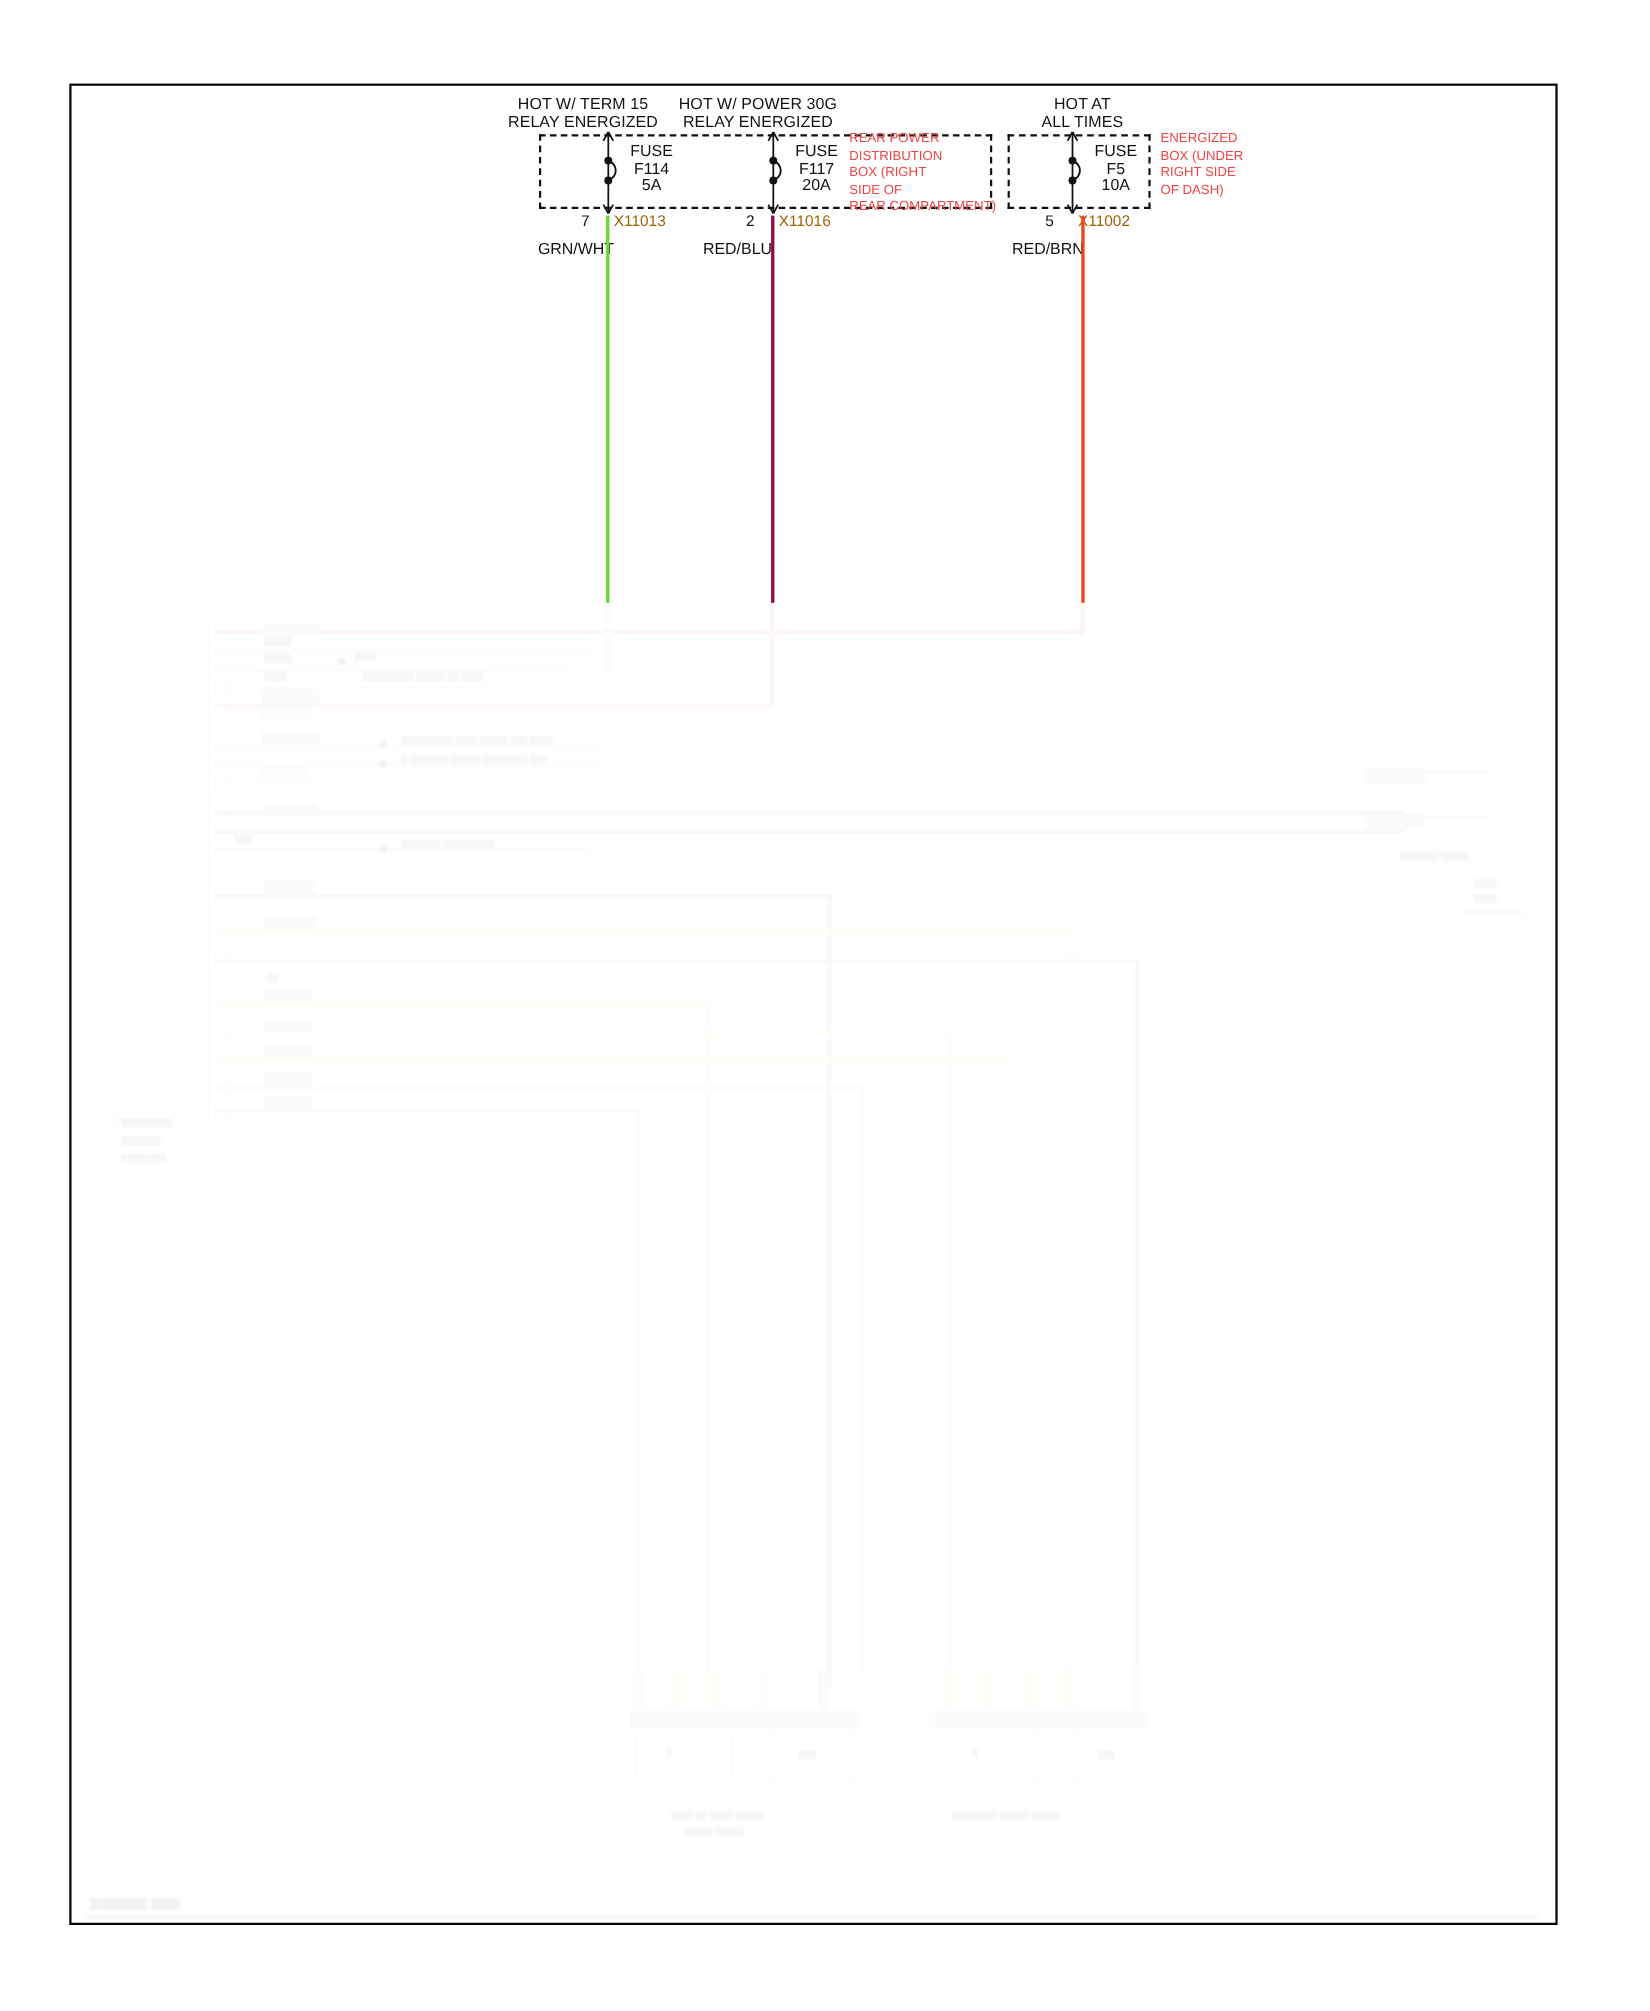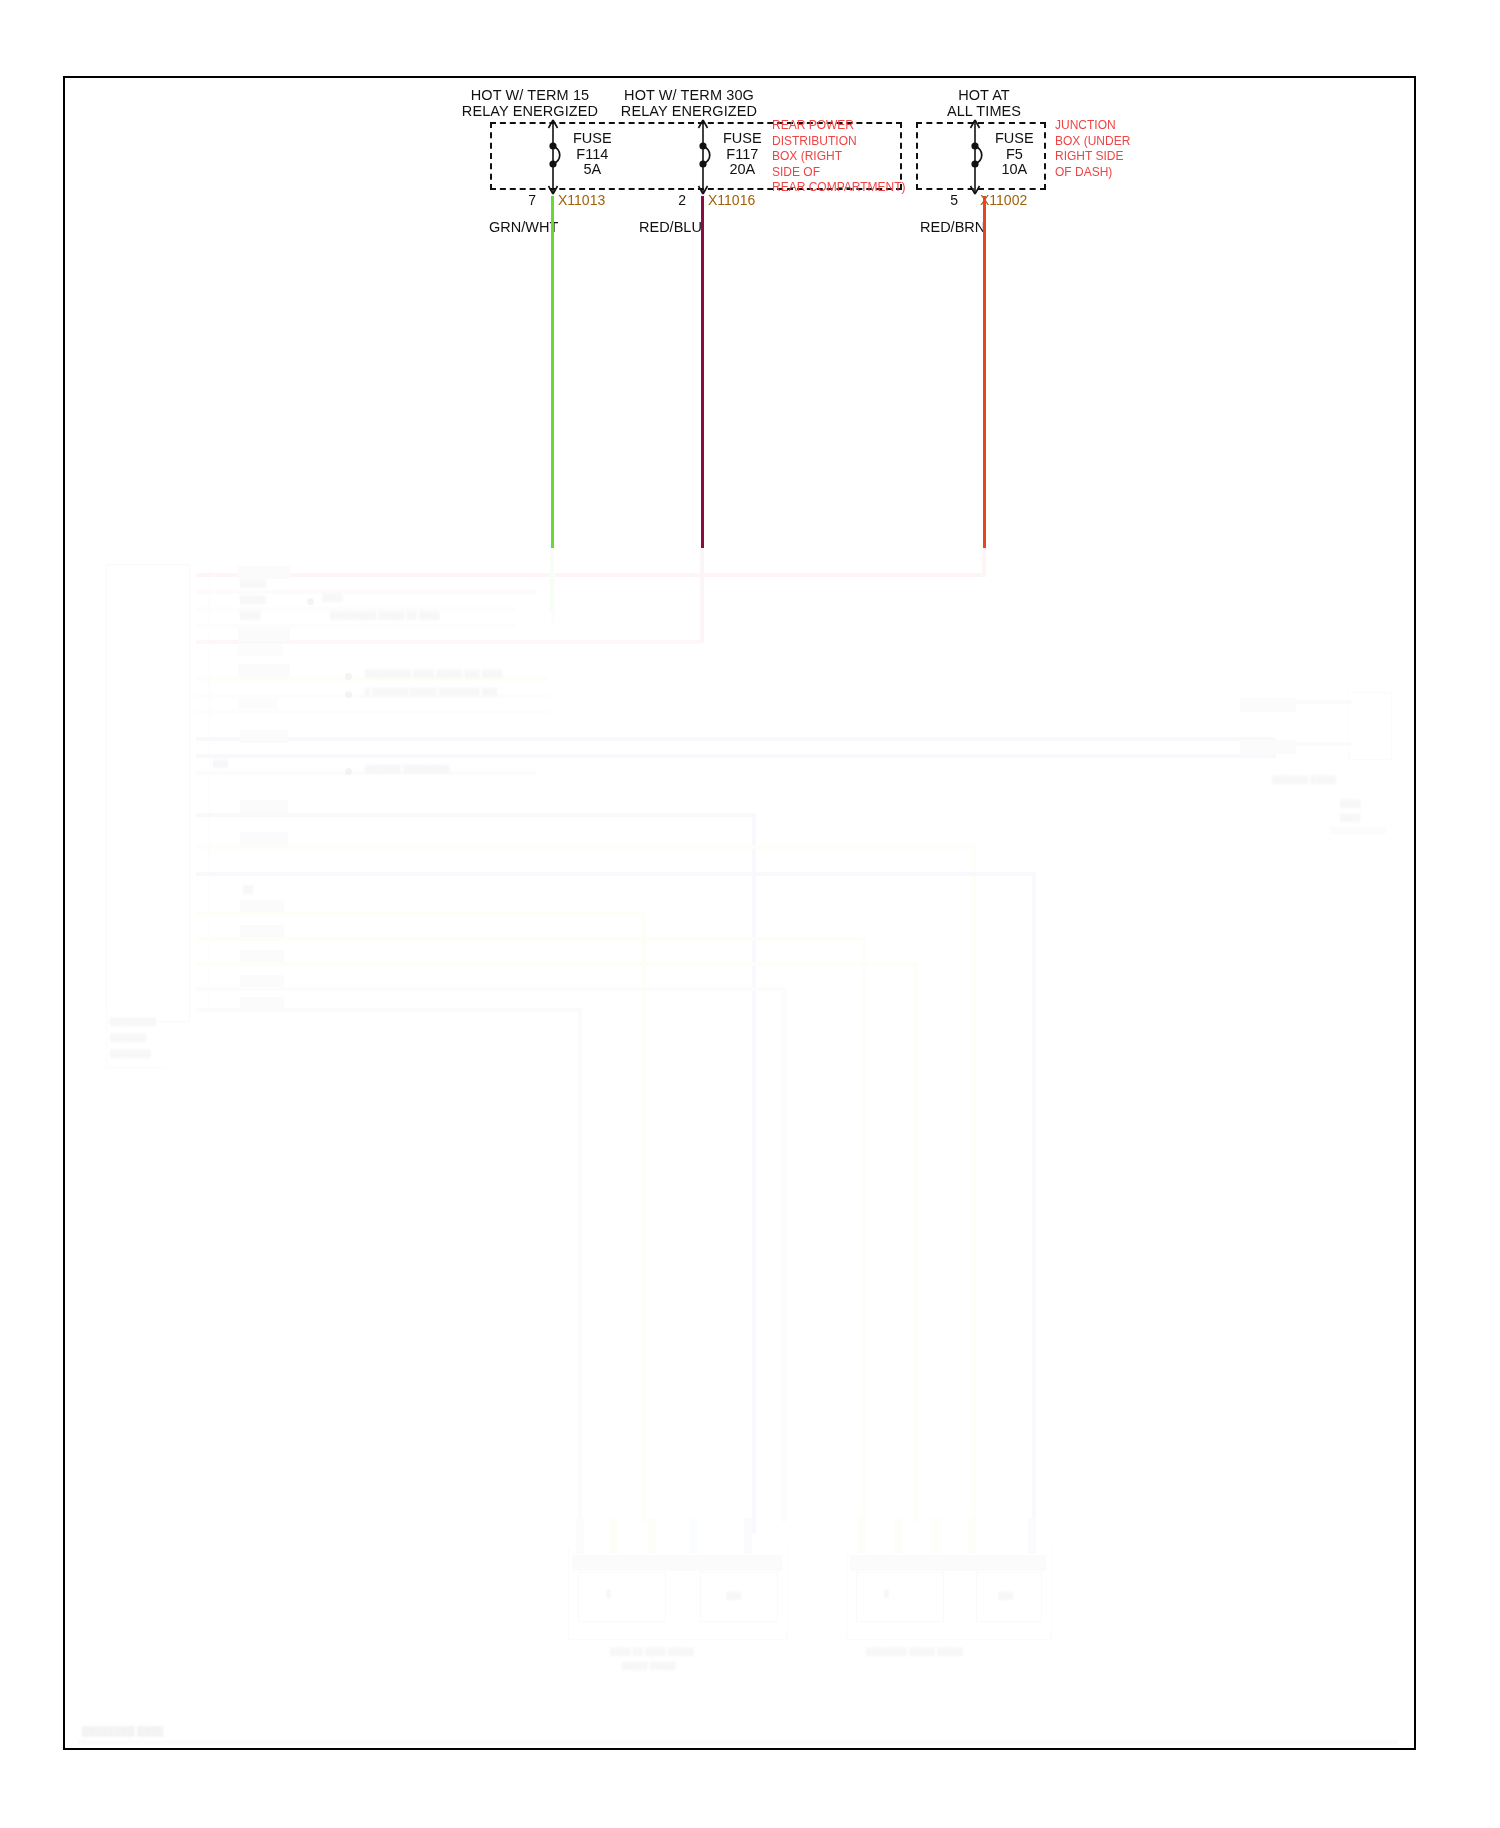--- a/index.html
+++ b/index.html
@@ -254,21 +254,21 @@
   <div class="page-frame" style="z-index:45;"></div>
 
   <div class="crisp">
 
     <div class="hdr" style="left:425px;top:88px;width:210px;">
       <span>HOT W/ TERM 15</span>
       <span>RELAY ENERGIZED</span>
     </div>
 
     <div class="hdr" style="left:578px;top:88px;width:222px;">
-      <span>HOT W/ TERM 30G</span>
+      <span>HOT W/ POWER 30G</span>
       <span>RELAY ENERGIZED</span>
     </div>
 
     <div class="hdr" style="left:908px;top:88px;width:152px;">
       <span>HOT AT</span>
       <span>ALL TIMES</span>
     </div>
 
     <div class="fusebox" style="left:490px;top:122px;width:412px;height:68px;"></div>
 
@@ -318,21 +318,21 @@
 
     <div class="boxnote" style="left:772px;top:118px;">
       <span>REAR POWER</span>
       <span>DISTRIBUTION</span>
       <span>BOX (RIGHT</span>
       <span>SIDE OF</span>
       <span>REAR COMPARTMENT)</span>
     </div>
 
     <div class="boxnote" style="left:1055px;top:118px;">
-      <span>JUNCTION</span>
+      <span>ENERGIZED</span>
       <span>BOX (UNDER</span>
       <span>RIGHT SIDE</span>
       <span>OF DASH)</span>
     </div>
 
     <div class="pinnum" style="left:516px;top:192px;width:20px;">7</div>
     <div class="conn-id" style="left:558px;top:192px;">X11013</div>
 
     <div class="pinnum" style="left:666px;top:192px;width:20px;">2</div>
     <div class="conn-id" style="left:708px;top:192px;">X11016</div>

